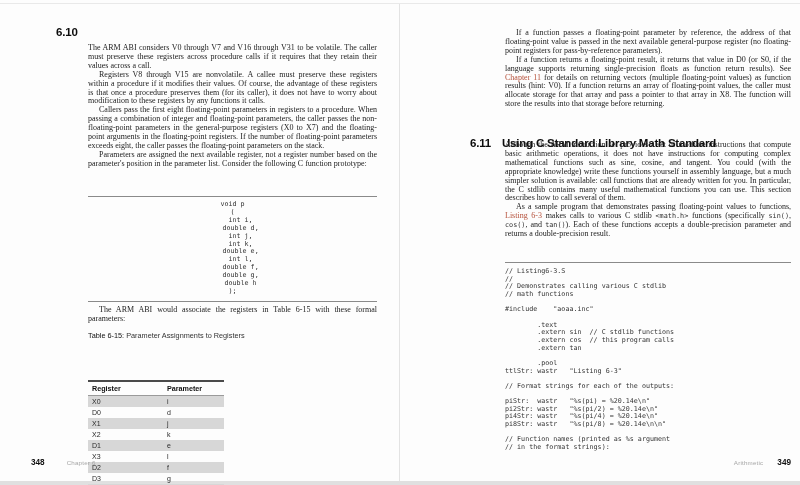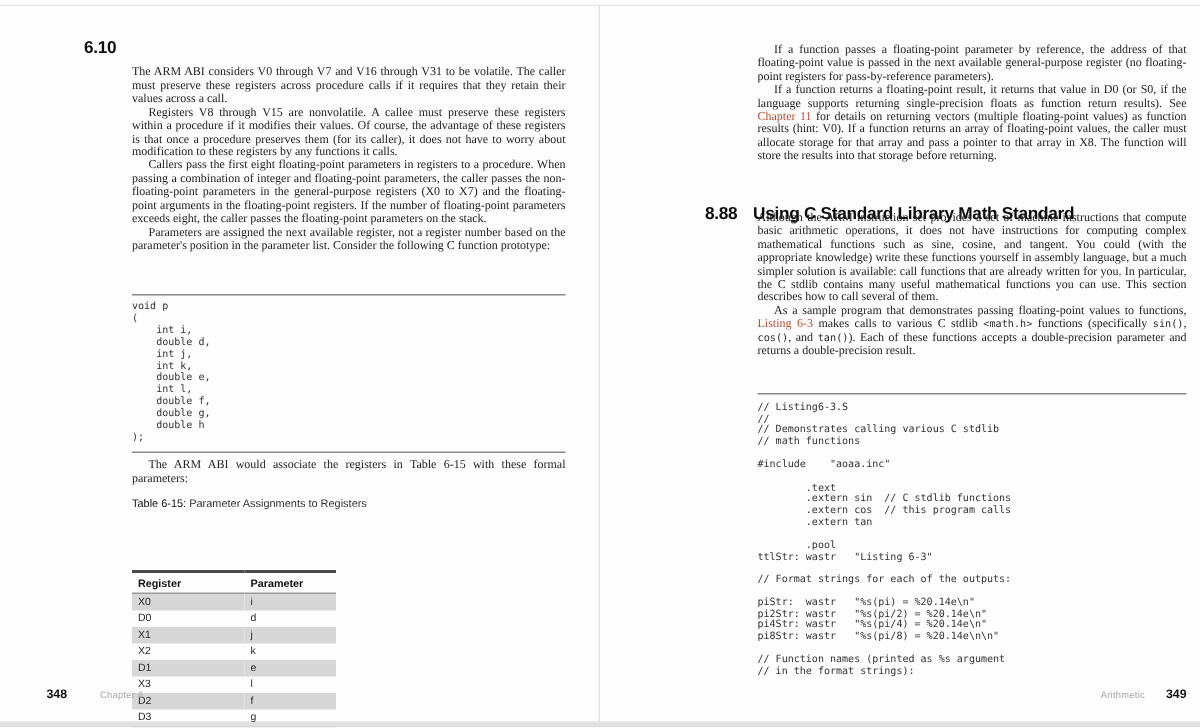--- a/index.html
+++ b/index.html
@@ -22,21 +22,21 @@
     font-weight: bold; font-size: 11.5px; letter-spacing: -0.2px; color: #0d0d0d; }
   .sect-num { width: 32px; flex: none; }
 
   .body-col { position: absolute; font-size: 8px; line-height: 8.9px; text-align: justify; color: #222; }
   .body-col p { margin: 0; }
   .body-col p.indent { text-indent: 11px; }
   code.inline { font-family: "DejaVu Sans Mono", monospace; font-size: 6.8px; color: #2e2e2e; }
   .xref { text-decoration: none; cursor: pointer; }
 
   .codeblock { position: absolute; border-top: 1px solid #8a8a8a; }
-  .codeblock.boxed { border-bottom: 1px solid #8a8a8a; }
+  .codeblock.boxed { border-bottom: 1px solid #8a8a8a; text-align: center; }
   .codeblock pre {
     font-family: "DejaVu Sans Mono", monospace; font-size: 6.7px; line-height: 7.9px;
     color: #333; padding: 4px 0 5px 0; white-space: pre;
   }
   .codeblock.listing pre { line-height: 7.65px; padding-top: 5px; }
 
   .tbl-caption { position: absolute; font-family: "Liberation Sans", sans-serif; font-size: 7.3px; color: #333; }
   .tbl-caption b { font-weight: normal; color: #111; }
 
   table.params { position: absolute; border-collapse: collapse; font-family: "Liberation Sans", sans-serif;
@@ -157,21 +157,21 @@
   </div>
 
   <div class="page page-right">
 
     <div class="body-col" style="left:105px; top:29px; width:286px;">
       <p class="indent">If a function passes a floating-point parameter by reference, the address of that floating-point value is passed in the next available general-purpose register (no floating-point registers for pass-by-reference parameters).</p>
       <p class="indent"><span>If a function returns a floating-point result, it returns that value in D0 (or S0, if the language supports returning single-precision floats as function return results). See </span><a class="xref" style="color: rgb(181, 80, 58);">Chapter 11</a><span> for details on returning vectors (multiple floating-point values) as function results (hint: V0). If a function returns an array of floating-point values, the caller must allocate storage for that array and pass a pointer to that array in X8. The function will store the results into that storage before returning.</span></p>
     </div>
 
     <div class="sect-head" style="left:70px; top:137px; width:330px;">
-      <span class="sect-num">8.88</span>
+      <span class="sect-num">6.11</span>
       <span>Using C Standard Library Math Standard</span>
     </div>
 
     <div class="body-col" style="left:105px; top:141px; width:286px;">
       <p>Although the ARM instruction set provides a set of machine instructions that compute basic arithmetic operations, it does not have instructions for computing complex mathematical functions such as sine, cosine, and tangent. You could (with the appropriate knowledge) write these functions yourself in assembly language, but a much simpler solution is available: call functions that are already written for you. In particular, the C stdlib contains many useful mathematical functions you can use. This section describes how to call several of them.</p>
       <p class="indent"><span>As a sample program that demonstrates passing floating-point values to functions, </span><a class="xref" style="color: rgb(181, 80, 58);">Listing 6-3</a><span> makes calls to various C stdlib </span><code class="inline">&lt;math.h&gt;</code><span> functions (specifically </span><code class="inline">sin()</code><span>, </span><code class="inline">cos()</code><span>, and </span><code class="inline">tan()</code><span>). Each of these functions accepts a double-precision parameter and returns a double-precision result.</span></p>
     </div>
 
     <div class="codeblock listing" style="left:105px; top:262px; width:286px;">
       <pre>// Listing6-3.S

